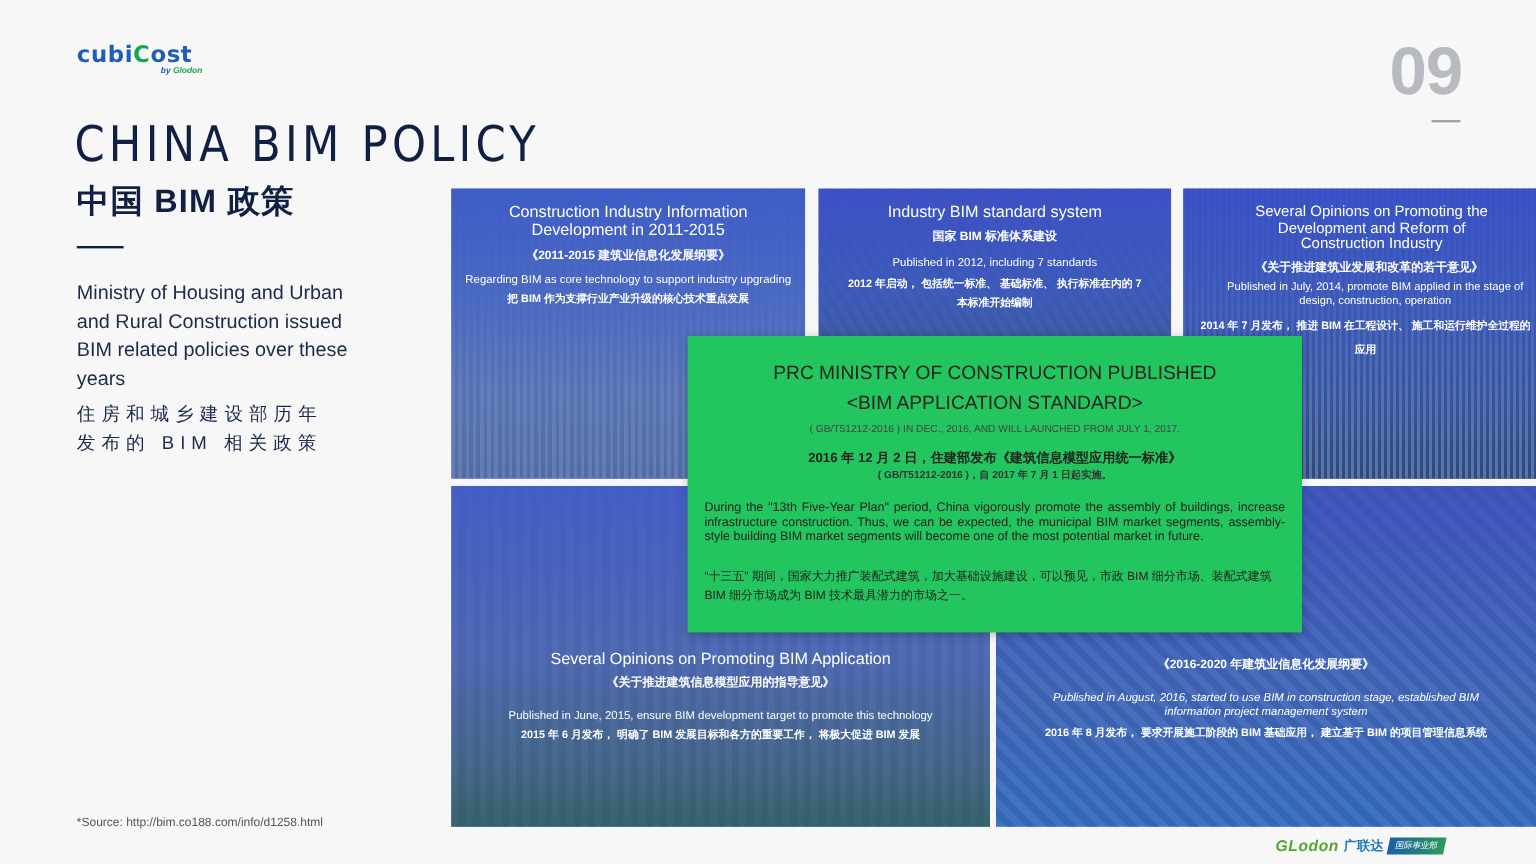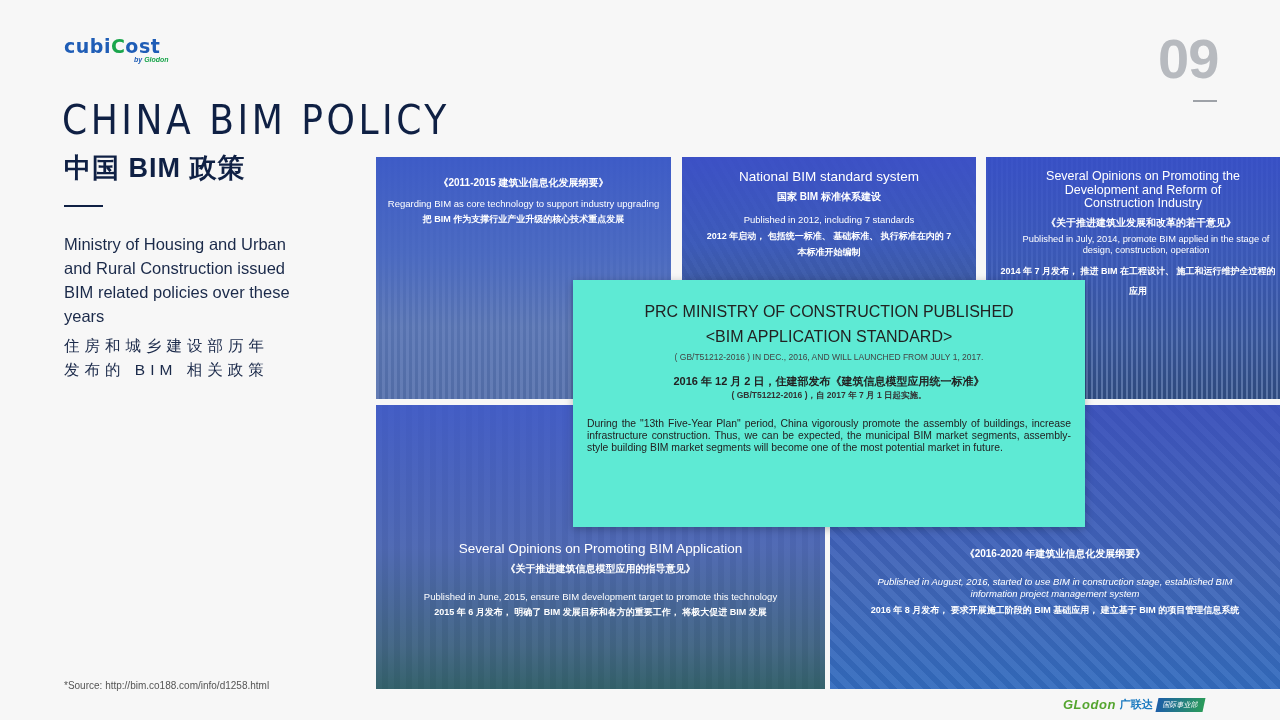--- a/index.html
+++ b/index.html
@@ -72,21 +72,21 @@
       repeating-linear-gradient(45deg, #5f7cb8 0 6px, #3f5d9c 6px 12px),
       repeating-linear-gradient(-45deg, rgba(120,150,210,0.6) 0 6px, rgba(40,70,130,0.6) 6px 12px);
   }
 
   .pt { font-size: 13.5px; line-height: 15px; color: #fff; }
   .pcn { font-size: 10px; font-weight: bold; color: #fff; margin-top: 7px; }
   .pbody { font-size: 9.5px; line-height: 12px; color: #fff; }
   .pbody-cn { font-size: 9px; font-weight: bold; line-height: 12px; color: #fff; }
 
   
-  .card { position: absolute; left: 573px; top: 280px; width: 512px; height: 247px; background: #5eead4; box-shadow: 0 2px 8px rgba(0,0,0,0.25); z-index: 10; color: #222; }
+  .card { position: absolute; left: 573px; top: 280px; width: 512px; height: 247px; background: #22c55e; box-shadow: 0 2px 8px rgba(0,0,0,0.25); z-index: 10; color: #222; }
   .card .h1 { position: absolute; left: 0; right: 0; top: 23px; text-align: center; font-size: 16px; color: #222; }
   .card .h2 { position: absolute; left: 0; right: 0; top: 48px; text-align: center; font-size: 16px; color: #222; }
   .card .meta { position: absolute; left: 0; right: 0; top: 72px; text-align: center; font-size: 8.5px; color: #444; }
   .card .cn1 { position: absolute; left: 0; right: 0; top: 94px; text-align: center; font-size: 11px; font-weight: bold; color: #222; }
   .card .cn2 { position: absolute; left: 0; right: 0; top: 110px; text-align: center; font-size: 8.5px; font-weight: bold; color: #333; }
   .card .para-en { position: absolute; left: 14px; right: 14px; top: 138px; font-size: 10.4px; line-height: 12px; color: #222; text-align: justify; }
   .card .para-cn { position: absolute; left: 14px; right: 14px; top: 193px; font-size: 10px; line-height: 16px; color: #222; }
 </style>
 </head>
 <body>
@@ -105,30 +105,31 @@
 
 <p class="desc-en">Ministry of Housing and Urban and Rural Construction issued BIM related policies over these years</p>
 <div class="desc-cn">
   <div>住房和城乡建设部历年</div>
   <div>发布的 BIM 相关政策</div>
 </div>
 
 <div class="panel p1">
   <div class="bg"></div>
   <div class="content" style="padding-top:12px;">
+    <div class="pt" style="padding:0 30px;">Construction Industry Information Development in 2011-2015</div>
     <div class="pcn">《2011-2015 建筑业信息化发展纲要》</div>
     <div class="pbody" style="margin-top:8px;">Regarding BIM as core technology to support industry upgrading</div>
     <div class="pbody-cn" style="margin-top:3px;">把 BIM 作为支撑行业产业升级的核心技术重点发展</div>
   </div>
 </div>
 
 <div class="panel p2">
   <div class="bg"></div>
   <div class="content" style="padding-top:12px;">
-    <div class="pt">National BIM standard system</div>
+    <div class="pt">Industry BIM standard system</div>
     <div class="pcn" style="margin-top:6px;">国家 BIM 标准体系建设</div>
     <div class="pbody" style="margin-top:10px;">Published in 2012, including 7 standards</div>
     <div class="pbody-cn" style="margin-top:2px; padding:0 20px; line-height:16px;">2012 年启动， 包括统一标准、 基础标准、 执行标准在内的 7 本标准开始编制</div>
   </div>
 </div>
 
 <div class="panel p3">
   <div class="bg"></div>
   <div class="content" style="padding-top:13px;">
     <div class="pt" style="font-size:12.5px; line-height:13.5px; padding:0 30px 0 50px;">Several Opinions on Promoting the Development and Reform of Construction Industry</div>
@@ -157,20 +158,21 @@
   </div>
 </div>
 
 <div class="card">
   <div class="h1">PRC MINISTRY OF CONSTRUCTION  PUBLISHED</div>
   <div class="h2">&lt;BIM APPLICATION STANDARD&gt;</div>
   <div class="meta">( GB/T51212-2016 ) IN DEC., 2016, AND WILL LAUNCHED FROM JULY 1, 2017.</div>
   <div class="cn1">2016 年 12 月 2 日，住建部发布《建筑信息模型应用统一标准》</div>
   <div class="cn2">( GB/T51212-2016 )，自 2017 年 7 月 1 日起实施。</div>
   <p class="para-en">During the "13th Five-Year Plan" period, China vigorously promote the assembly of buildings, increase infrastructure construction. Thus, we can be expected, the municipal BIM market segments, assembly-style building BIM market segments will become one of the most potential market in future.</p>
+  <p class="para-cn">“十三五” 期间，国家大力推广装配式建筑，加大基础设施建设，可以预见，市政 BIM 细分市场、装配式建筑 BIM 细分市场成为 BIM 技术最具潜力的市场之一。</p>
 </div>
 
 <div class="source">*Source: http://bim.co188.com/info/d1258.html</div>
 
 <div class="footer-logo">
   <span class="gl">GLodon</span>
   <span class="gl-cn">广联达</span>
   <span class="badge">国际事业部</span>
 </div>
 

